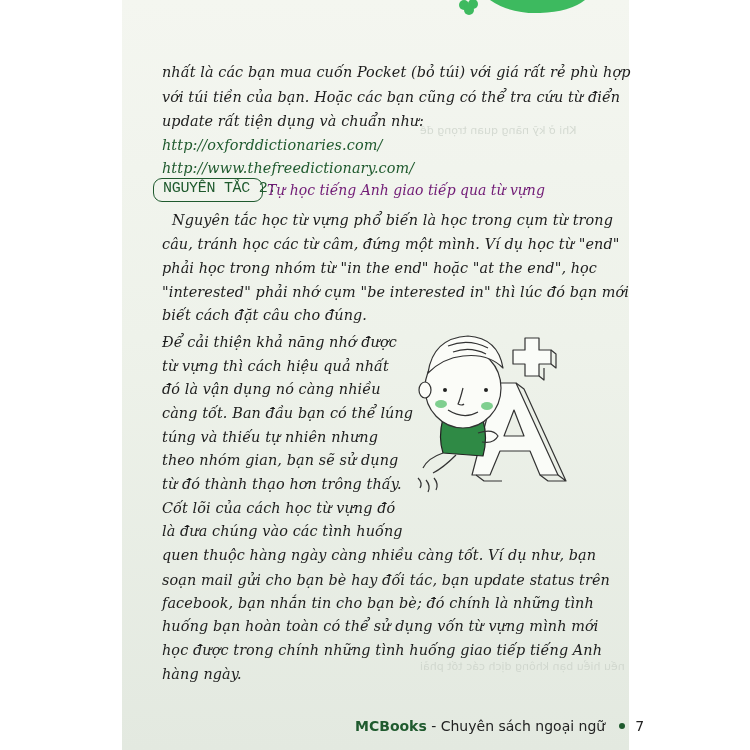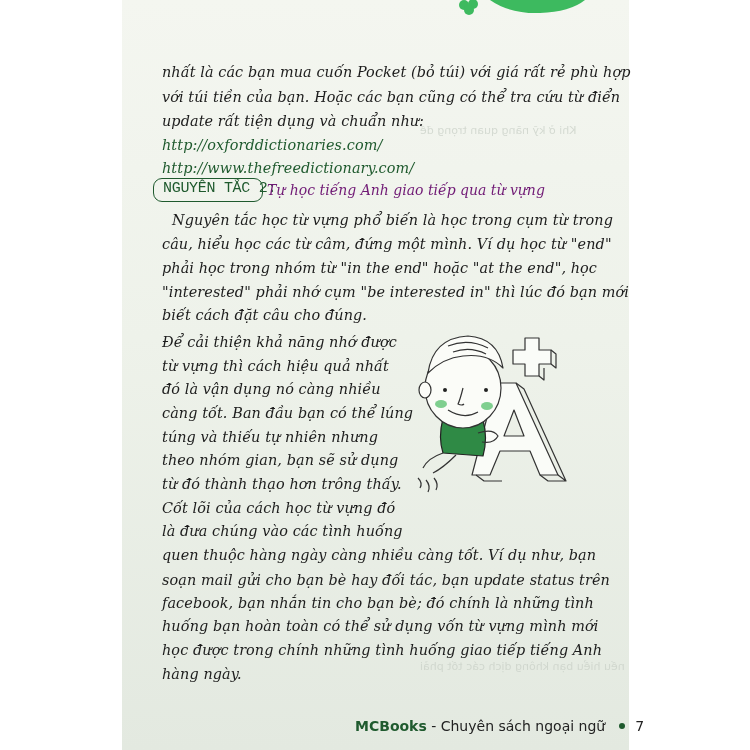--- a/index.html
+++ b/index.html
@@ -42,21 +42,21 @@
   <div class="line link" style="top:137px">http://oxforddictionaries.com/</div>
   <div class="line link" style="top:160px">http://www.thefreedictionary.com/</div>
 </div>
 
 <div class="badge"></div>
 <div class="badge-label">NGUYÊN TẮC 2:</div>
 <div class="badge-title">Tự học tiếng Anh giao tiếp qua từ vựng</div>
 
 <div class="text">
   <div class="line" style="top:212px;left:10px">Nguyên tắc học từ vựng phổ biến là học trong cụm từ trong</div>
-  <div class="line" style="top:236px">câu, hiểu học các từ câm, đứng một mình. Ví dụ học từ "end"</div>
+  <div class="line" style="top:236px">câu, tránh học các từ câm, đứng một mình. Ví dụ học từ "end"</div>
   <div class="line" style="top:260px">phải học trong nhóm từ "in the end" hoặc "at the end", học</div>
   <div class="line" style="top:284px">"interested" phải nhớ cụm "be interested in" thì lúc đó bạn mới</div>
   <div class="line" style="top:307px">biết cách đặt câu cho đúng.</div>
 </div>
 
 <div class="text">
   <div class="line" style="top:334px">Để cải thiện khả năng nhớ được</div>
   <div class="line" style="top:358px">từ vựng thì cách hiệu quả nhất</div>
   <div class="line" style="top:381px">đó là vận dụng nó càng nhiều</div>
   <div class="line" style="top:405px">càng tốt. Ban đầu bạn có thể lúng</div>

